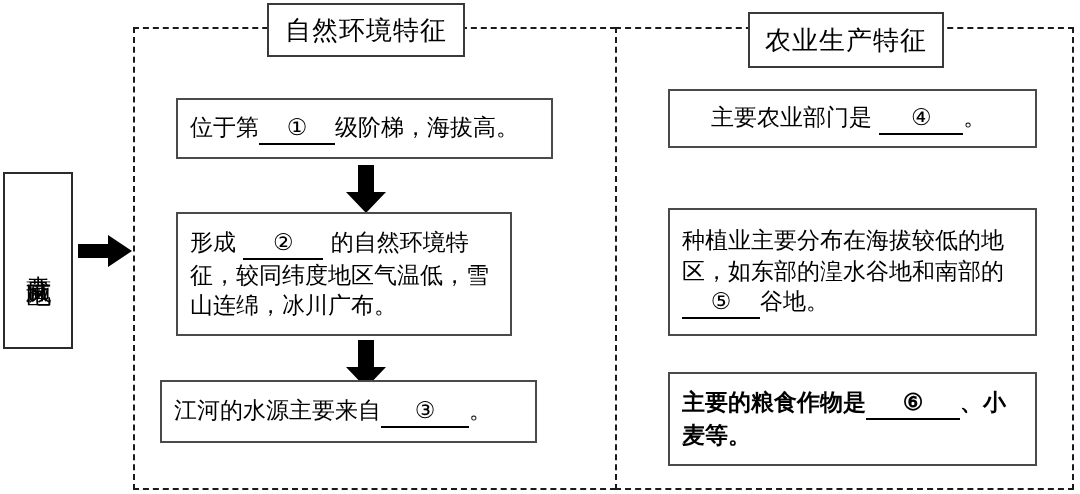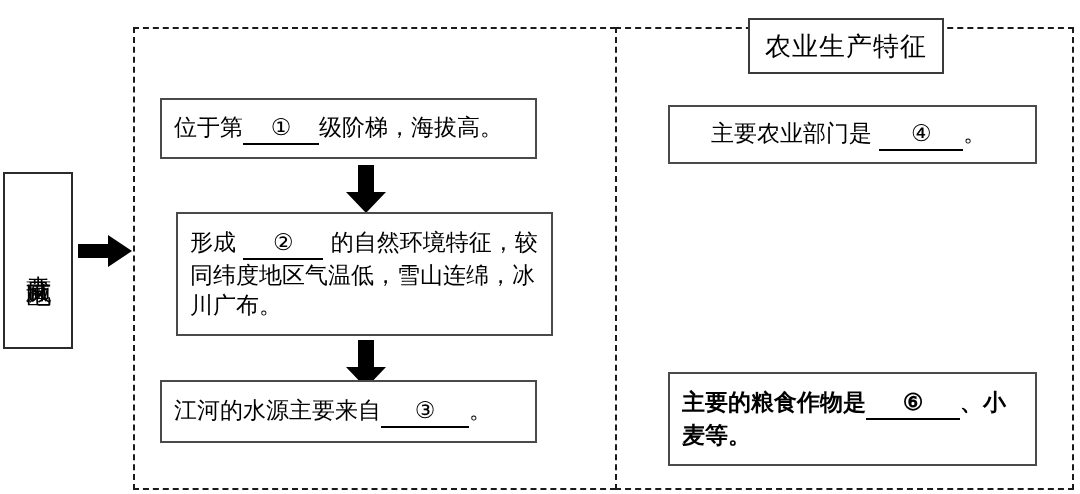--- a/index.html
+++ b/index.html
@@ -51,41 +51,41 @@
     position:absolute;
     border:2px solid #3a3a3a;
     background:#fff;
     display:flex;align-items:center;justify-content:center;
     font-size:26px;
     letter-spacing:1px;
     white-space:nowrap;
     z-index:5;
   }
   .cap-box.c1{left:267px;top:3px;width:194px;height:50px;}
-  .cap-box.c2{left:748px;top:18px;width:192px;height:52px;font-family:Liberation Serif, serif;}
+  .cap-box.c2{left:748px;top:12px;width:192px;height:52px;font-family:Liberation Serif, serif;}
 
   
   .cbox{
     position:absolute;
     border:2px solid #4a4a4a;
     background:#fff;
     box-sizing:border-box;
     padding:6px 10px 6px 12px;
     font-size:23px;
     line-height:1.33;
     z-index:4;
   }
   .cbox p{margin:0;}
 
   
-  .cbox.m1{left:160px;top:98px;width:377px;height:61px;display:flex;align-items:center;}
-  .cbox.m2{left:176px;top:212px;width:377px;height:124px;display:flex;align-items:center;}
+  .cbox.m1{left:176px;top:98px;width:377px;height:61px;display:flex;align-items:center;}
+  .cbox.m2{left:176px;top:212px;width:336px;height:124px;display:flex;align-items:center;}
   .cbox.m3{left:160px;top:380px;width:377px;height:63px;display:flex;align-items:center;}
   
-  .cbox.r1{left:668px;top:105px;width:369px;height:59px;display:flex;align-items:center;padding-left:41px;}
+  .cbox.r1{left:668px;top:89px;width:369px;height:59px;display:flex;align-items:center;padding-left:41px;}
   .cbox.r2{left:668px;top:208px;width:369px;height:128px;display:flex;align-items:center;}
   .cbox.r3{left:668px;top:372px;width:369px;height:94px;display:flex;align-items:center;font-weight:bold;}
 
   .blank{
     display:inline-block;
     border-bottom:2px solid #000;
     text-align:center;
     padding:0 2px;
   }
   .blank.w1{min-width:72px;}
@@ -104,20 +104,23 @@
     <span class="root-text">青藏地区</span>
   </div>
 
   <svg class="arrow-right" viewBox="0 0 54 34">
     <polygon points="0,10 30,10 30,1 54,17 30,33 30,24 0,24" fill="#000"></polygon>
   </svg>
 
   <div class="panel left"></div>
   <div class="panel right"></div>
 
+  <div class="cap-box c1">
+    <span>自然环境特征</span>
+  </div>
   <div class="cap-box c2">
     <span>农业生产特征</span>
   </div>
 
   <div class="cbox m1">
     <p>
       <span>位于第</span><span class="blank w1">①</span><span>级阶梯，海拔高。</span>
     </p>
   </div>
 
@@ -140,20 +143,25 @@
       <span>江河的水源主要来自</span><span class="blank w3">③</span><span>。</span>
     </p>
   </div>
 
   <div class="cbox r1">
     <p>
       <span>主要农业部门是</span>&nbsp;<span class="blank w4">④</span><span>。</span>
     </p>
   </div>
 
+  <div class="cbox r2">
+    <p>
+      <span>种植业主要分布在海拔较低的地区，如东部的湟水谷地和南部的</span><span class="blank w5">⑤</span><span>谷地。</span>
+    </p>
+  </div>
 
   <div class="cbox r3">
     <p>
       <span>主要的粮食作物是</span><span class="blank w6">⑥</span><span>、小麦等。</span>
     </p>
   </div>
 
 </div>
 
 </body></html>

